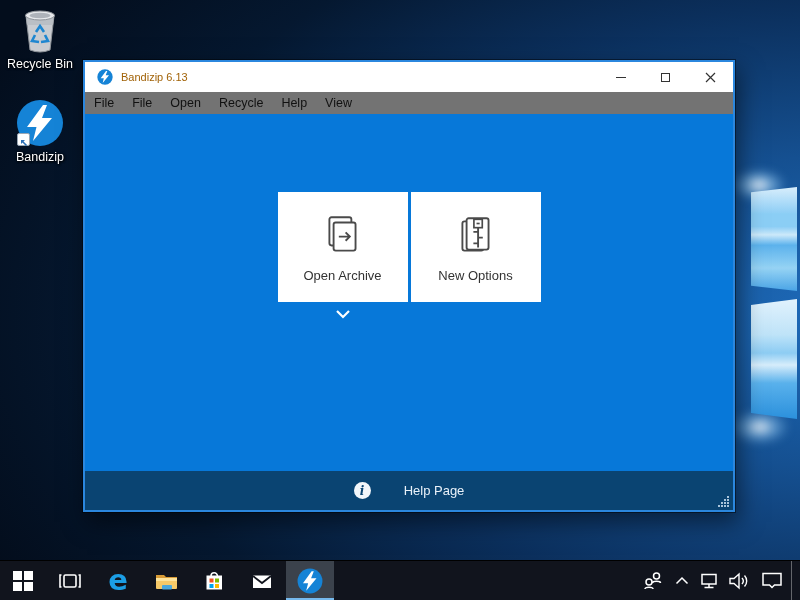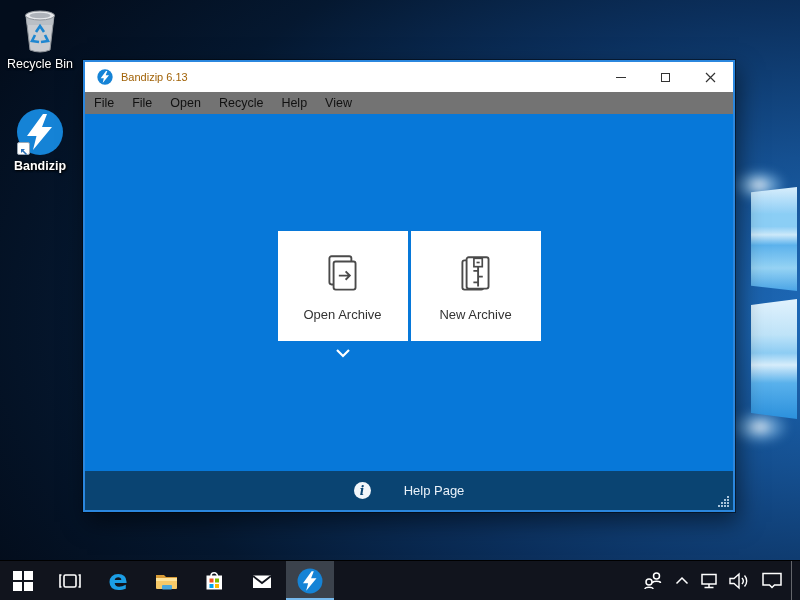--- a/index.html
+++ b/index.html
@@ -25,21 +25,21 @@
     background:radial-gradient(closest-side, rgba(255,255,255,.95), rgba(150,205,245,.55), transparent 75%); }
   .hero .glow.b { left:-16px; top:308px; width:80px; height:48px;
     background:radial-gradient(closest-side, rgba(255,255,255,.9), rgba(150,205,245,.5), transparent 75%); }
 
   
   .desk-icon { position:absolute; width:80px; display:flex; flex-direction:column;
     align-items:center; cursor:default; }
   .desk-icon .label { margin-top:3px; font-size:12.5px; color:#fff;
     text-shadow:1px 1px 2px #000, 0 0 3px rgba(0,0,0,.9); }
   .desk-icon.recycle { left:0; top:6px; }
-  .desk-icon.bandizip { left:0; top:108px;font-weight:bold; }
+  .desk-icon.bandizip { left:0; top:99px; }
   .bz-wrap { position:relative; width:48px; height:48px; }
   .shortcut-ovl { position:absolute; left:1px; bottom:1px; width:13px; height:13px;
     background:#fff; border:1px solid #9aa7b4; border-radius:2px; }
 
   
   .window { position:absolute; left:83px; top:60px; width:652px; height:452px;
     border:2px solid #2b87de; background:#fff; box-shadow:0 0 0 1px rgba(0,0,0,.45), 4px 10px 22px rgba(0,0,0,.5);
     display:flex; flex-direction:column; }
   .titlebar { height:30px; background:#fff; display:flex; align-items:center; flex:0 0 30px; }
   .titlebar .app-icon { margin-left:12px; width:16px; height:16px; }
@@ -48,21 +48,21 @@
   .ctrl { width:45px; height:100%; display:flex; align-items:center; justify-content:center; }
   .glyph-min { width:10px; height:1px; background:#333; }
   .glyph-max { width:9px; height:9px; border:1px solid #333; }
 
   .menubar { height:22px; background:#737373; display:flex; align-items:center;
     padding-left:0; flex:0 0 22px; }
   .menu-item { font-size:12.5px; color:#111; padding:2px 9px; }
 
   .content { flex:1 1 auto; background:#0778d9; position:relative;
     display:flex; flex-direction:column; align-items:center; }
-  .big-buttons { margin-top:117px; display:flex; gap:3px; }
+  .big-buttons { margin-top:78px; display:flex; gap:3px; }
   .big-btn { width:130px; height:110px; background:#fff; display:flex; flex-direction:column;
     align-items:center; justify-content:center; cursor:pointer; }
   .big-btn .blabel { font-size:13px; color:#333; margin-top:10px; }
   .chev-row { width:263px; display:flex; margin-top:7px; }
   .chev { margin-left:57px; }
 
   .helpbar { flex:0 0 39px; background:#0a4472; display:flex; align-items:center;
     justify-content:center; gap:9px; position:relative; }
   .help-label { color:#e9f1f9; font-size:13px;padding-left:24px; }
   .info-circ { width:17px; height:17px; border-radius:50%; background:#f2f6fa;
@@ -171,21 +171,21 @@
           <span class="blabel">Open Archive</span>
         </div>
         <div class="big-btn">
           <svg width="46" height="46" viewBox="0 0 44 44">
             <rect x="9" y="9" width="20" height="28" rx="2" fill="none" stroke="#4a4a4a" stroke-width="1.8"></rect>
             <rect x="13" y="6" width="21" height="30" rx="2" fill="#fff" stroke="#4a4a4a" stroke-width="1.8"></rect>
             <rect x="20" y="7" width="8" height="8" fill="#fff" stroke="#4a4a4a" stroke-width="1.6"></rect>
             <path d="M22.5 11 H25.5" stroke="#4a4a4a" stroke-width="1.6"></path>
             <path d="M24 15 V34 M24 19 H19.5 M24 24.5 H28.5 M24 30 H19.5" fill="none" stroke="#4a4a4a" stroke-width="1.8"></path>
           </svg>
-          <span class="blabel">New Archive</span>
+          <span class="blabel">New Options</span>
         </div>
       </div>
       <div class="chev-row">
         <svg class="chev" width="16" height="10" viewBox="0 0 16 10">
           <path d="M2 2 L8 8 L14 2" fill="none" stroke="#fff" stroke-width="2.2"></path>
         </svg>
       </div>
     </div>
 
     <div class="helpbar">

